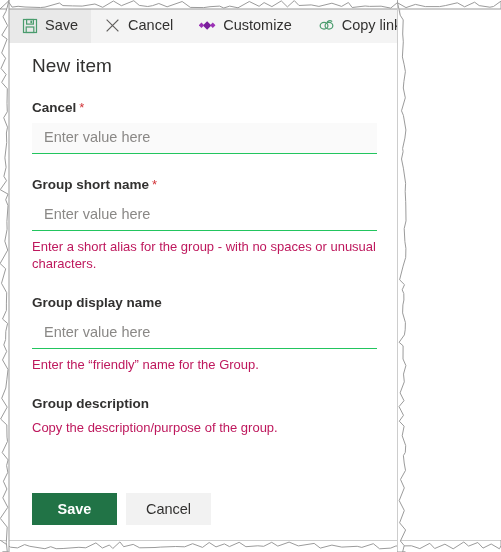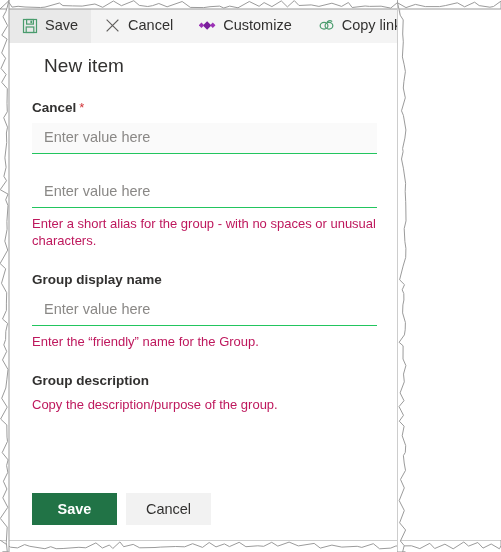--- a/index.html
+++ b/index.html
@@ -80,21 +80,21 @@
     bottom: 10px;
     background: #ffffff;
     padding: 0 24px;
     box-sizing: border-box;
     z-index: 4;
   }
   #page-title {
     font-size: 19px;
     color: #323130;
     font-weight: 400;
-    margin: 12px 0 0 12px;
+    margin: 12px 0 0 0;
     letter-spacing: .1px;
   }
 
   .field-group { margin-top: 23px; }
   .field-label {
     font-size: 13.5px;
     font-weight: bold;
     color: #323130;
     line-height: 16px;
   }
@@ -220,20 +220,23 @@
     <div class="field-group">
       <div class="field-label">
         <span>Cancel</span><span class="req-star">*</span>
       </div>
       <div class="field-input-wrap is-hover">
         <input class="field-input" type="text" placeholder="Enter value here" style="">
       </div>
     </div>
 
     <div class="field-group">
+      <div class="field-label">
+        <span>Group short name</span><span class="req-star">*</span>
+      </div>
       <div class="field-input-wrap">
         <input class="field-input" type="text" placeholder="Enter value here" style="">
       </div>
       <div class="field-desc">Enter a short alias for the group - with no spaces or unusual characters.</div>
     </div>
 
     <div class="field-group">
       <div class="field-label">
         <span>Group display name</span>
       </div>

